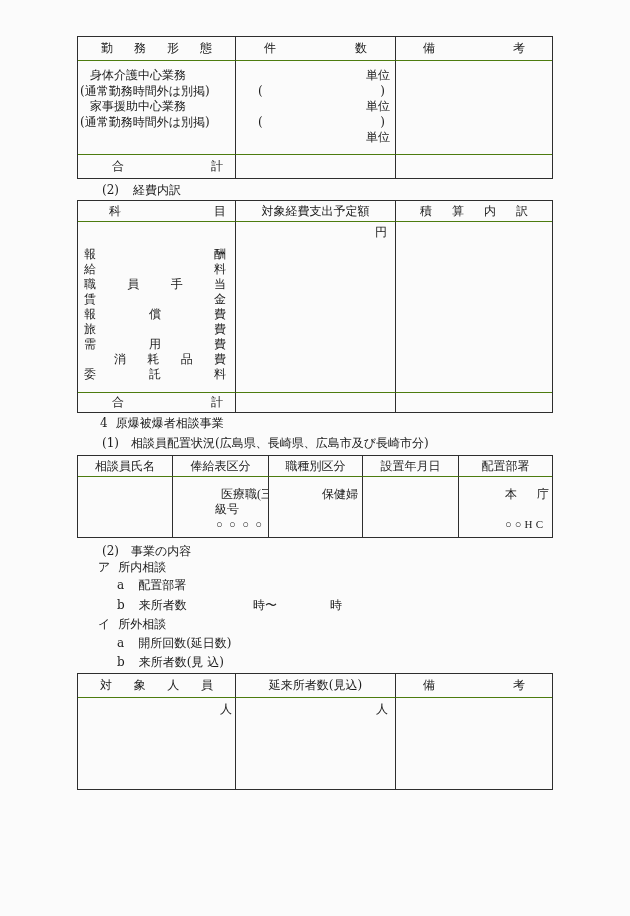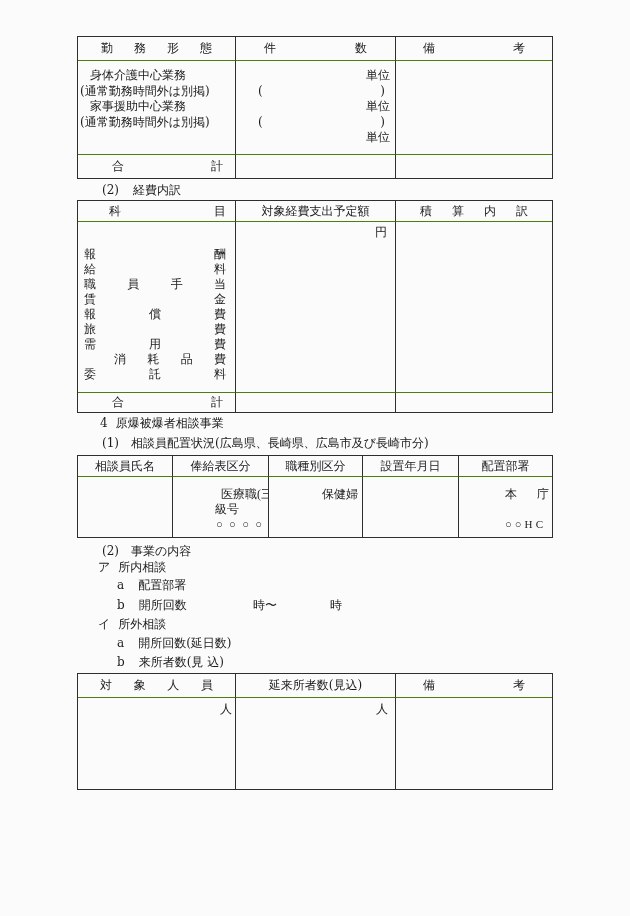--- a/index.html
+++ b/index.html
@@ -275,21 +275,21 @@
     <span>(2)</span><span class="g12">事業の内容</span>
   </div>
 
   <div class="abs" style="left:98px; top:560px;">
     <span>ア</span><span class="g8">所内相談</span>
   </div>
   <div class="abs" style="left:117px; top:578px;">
     <span>a</span><span class="g14">配置部署</span>
   </div>
   <div class="abs rel" style="left:117px; top:598px;">
-    <span>b</span><span class="g14">開所回数</span>
+    <span>b</span><span class="g14">来所者数</span>
     <span class="t-from">時〜</span>
     <span class="t-to">時</span>
   </div>
 
   <div class="abs" style="left:98px; top:617px;">
     <span>イ</span><span class="g8">所外相談</span>
   </div>
   <div class="abs" style="left:117px; top:636px;">
     <span>a</span><span class="g14">開所回数(延日数)</span>
   </div>

